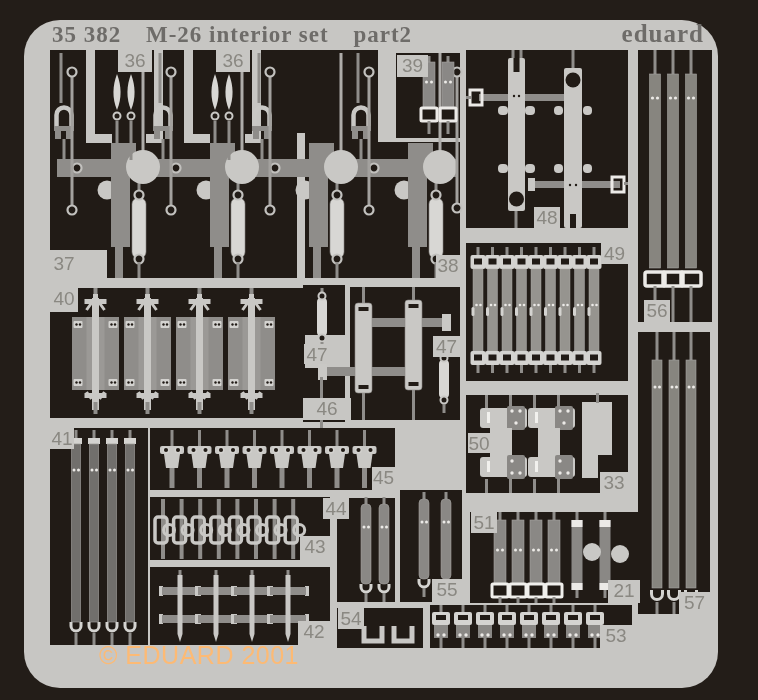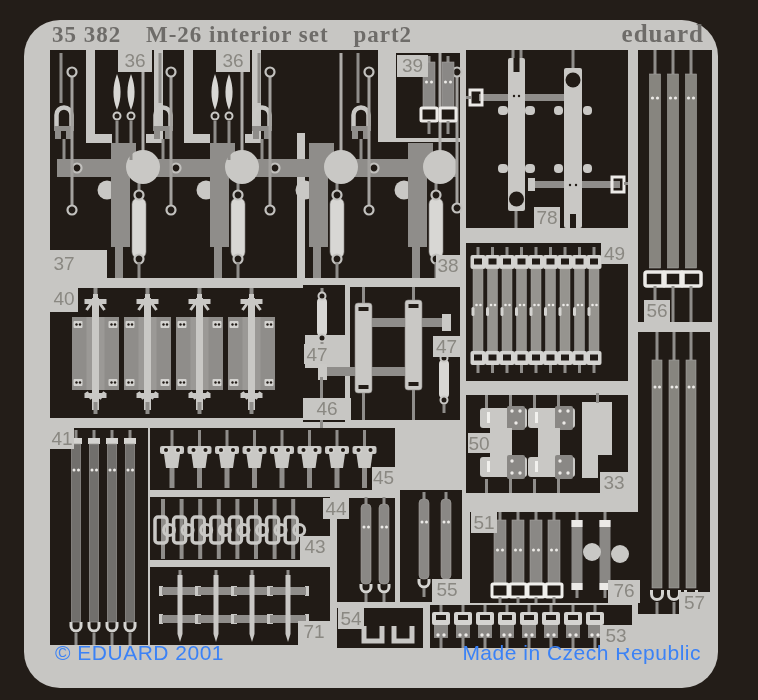--- a/index.html
+++ b/index.html
@@ -8,21 +8,21 @@
   #sheet{position:absolute;left:24px;top:20px;width:694px;height:668px;border-radius:36px;
          background:#c7c6c3;}
   #parts-svg{position:absolute;left:0;top:0;}
   .lbl{position:absolute;background:#c7c6c3;color:#8a8882;font-size:19px;line-height:22px;
        text-align:center;font-family:"Liberation Sans",sans-serif;}
   #hdr{position:absolute;left:52px;top:22px;font-family:"Liberation Serif",serif;
        font-weight:bold;font-size:23px;color:#6e6c69;letter-spacing:1px;white-space:nowrap;text-align:center;}
   #hdr .gap{display:inline-block;width:18px;}
   #brand{position:absolute;right:54px;top:20px;font-family:"Liberation Serif",serif;
          font-weight:bold;font-size:25px;color:#6e6c69;letter-spacing:1px;text-align:center;}
-  .foot{position:absolute;top:641px;font-size:21px;color:#3b82f6;letter-spacing:0.5px;}
+  .foot{position:absolute;top:641px;font-size:25px;color:#fdba74;letter-spacing:0.5px;margin-left:44px;}
   #foot-l{left:55px;}
   #foot-r{right:57px;}
 </style>
 </head>
 <body>
 
 <div id="stage">
   <div id="sheet"></div>
 
   <svg id="parts-svg" width="758" height="700" viewBox="0 0 758 700">
@@ -464,40 +464,39 @@
     </g>
   </svg>
 
   <div id="hdr">
     <span>35 382</span><span class="gap"></span>
     <span>M-26 interior set</span><span class="gap"></span>
     <span>part2</span>
   </div>
   <div id="brand">eduard</div>
   <div id="foot-l" class="foot">© EDUARD 2001</div>
-  <div id="foot-r" class="foot">Made in Czech Republic</div>
 
   <div class="lbl" style="left:118px;top:50px;width:34px;height:22px">36</div>
   <div class="lbl" style="left:216px;top:50px;width:34px;height:22px">36</div>
   <div class="lbl" style="left:50px;top:253px;width:28px;height:25px">37</div>
   <div class="lbl" style="left:436px;top:255px;width:24px;height:23px">38</div>
   <div class="lbl" style="left:397px;top:55px;width:31px;height:22px">39</div>
   <div class="lbl" style="left:50px;top:288px;width:28px;height:24px">40</div>
   <div class="lbl" style="left:50px;top:428px;width:24px;height:21px">41</div>
-  <div class="lbl" style="left:298px;top:621px;width:32px;height:24px">71</div>
+  <div class="lbl" style="left:298px;top:621px;width:32px;height:24px">42</div>
   <div class="lbl" style="left:300px;top:536px;width:30px;height:24px">43</div>
   <div class="lbl" style="left:323px;top:498px;width:26px;height:21px">44</div>
   <div class="lbl" style="left:372px;top:467px;width:23px;height:23px">45</div>
   <div class="lbl" style="left:303px;top:398px;width:48px;height:22px">46</div>
   <div class="lbl" style="left:304px;top:344px;width:26px;height:20px">47</div>
   <div class="lbl" style="left:433px;top:336px;width:27px;height:21px">47</div>
-  <div class="lbl" style="left:534px;top:207px;width:26px;height:21px">78</div>
+  <div class="lbl" style="left:534px;top:207px;width:26px;height:21px">48</div>
   <div class="lbl" style="left:601px;top:243px;width:27px;height:21px">49</div>
   <div class="lbl" style="left:468px;top:433px;width:22px;height:20px">50</div>
   <div class="lbl" style="left:471px;top:512px;width:26px;height:21px">51</div>
-  <div class="lbl" style="left:608px;top:580px;width:32px;height:23px">76</div>
+  <div class="lbl" style="left:608px;top:580px;width:32px;height:23px">21</div>
   <div class="lbl" style="left:600px;top:625px;width:32px;height:23px">53</div>
   <div class="lbl" style="left:338px;top:608px;width:26px;height:21px">54</div>
   <div class="lbl" style="left:432px;top:579px;width:30px;height:23px">55</div>
   <div class="lbl" style="left:644px;top:300px;width:26px;height:22px">56</div>
   <div class="lbl" style="left:679px;top:592px;width:31px;height:22px">57</div>
   <div class="lbl" style="left:600px;top:472px;width:28px;height:21px">33</div>
 </div>
 
 </body></html>

